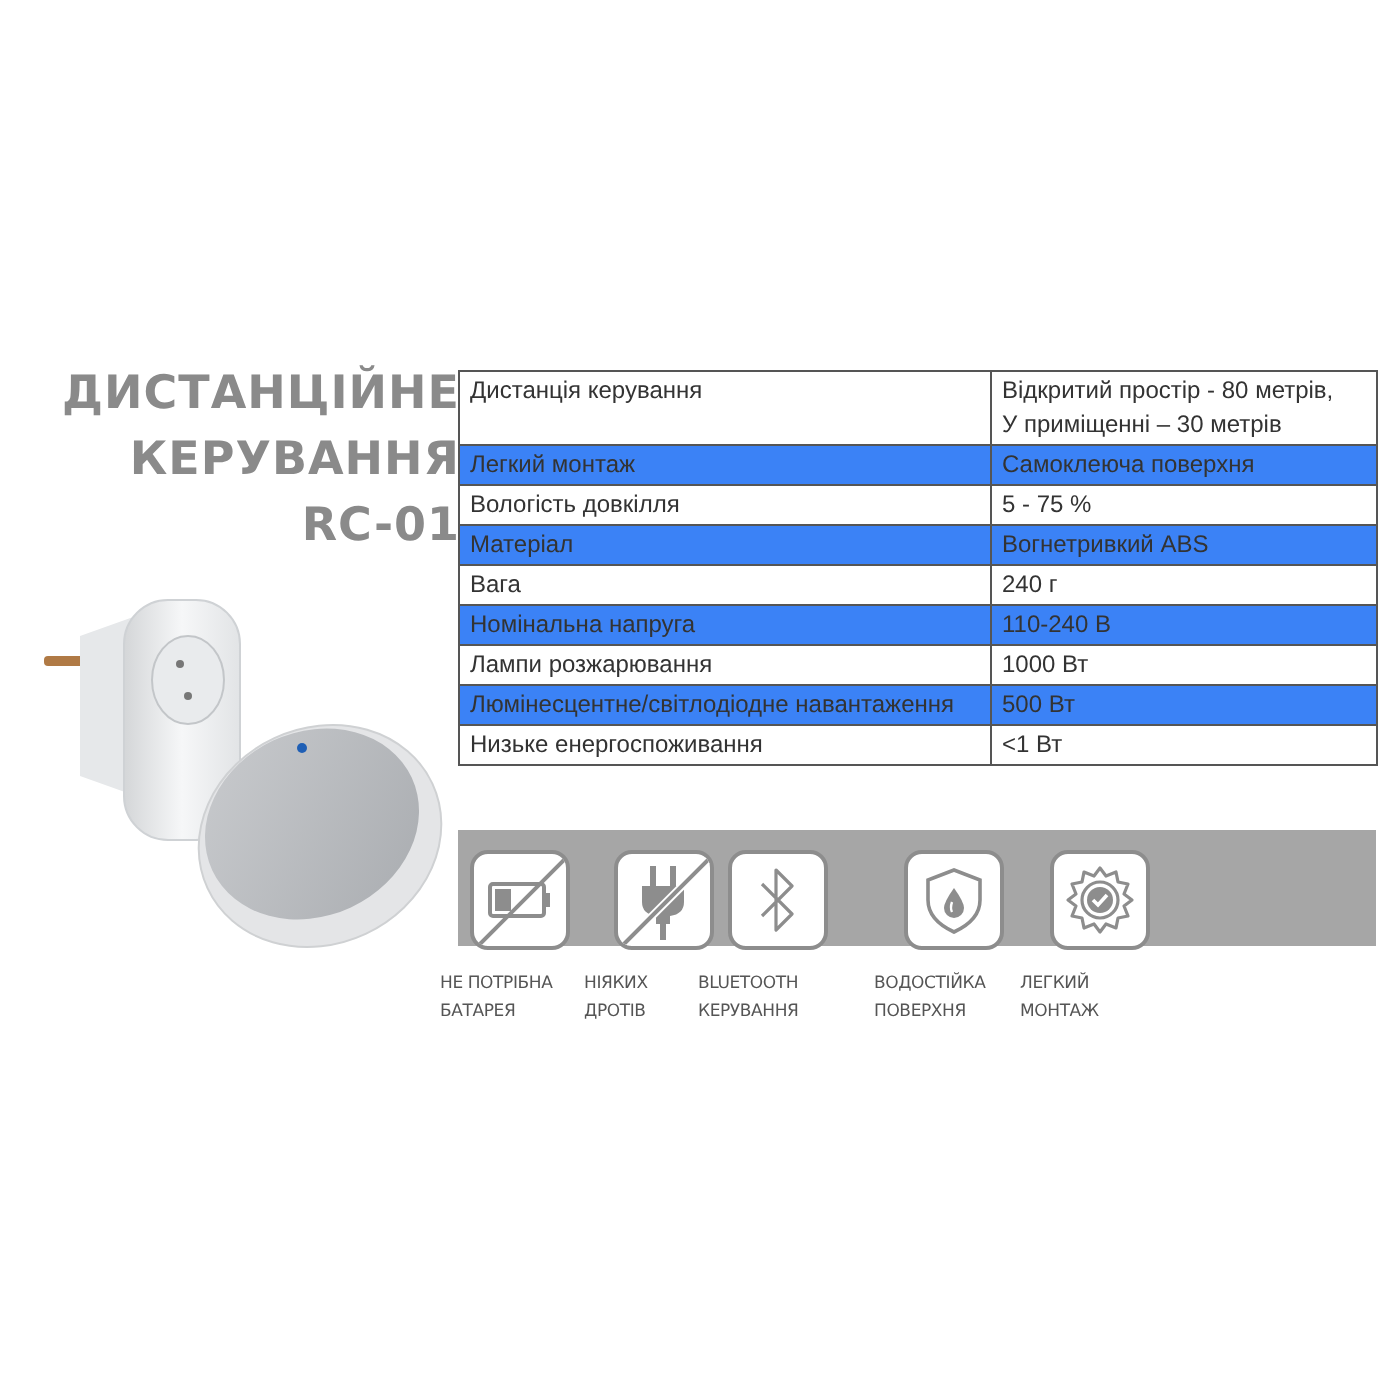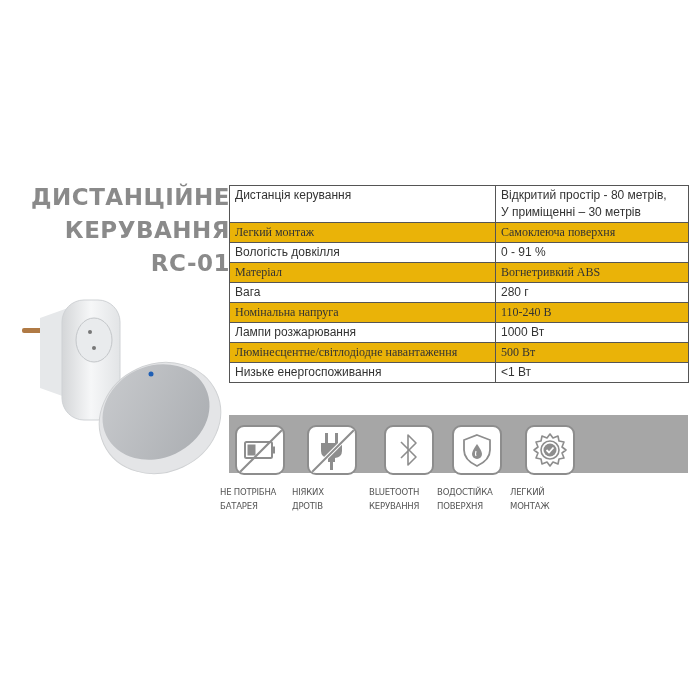--- a/index.html
+++ b/index.html
@@ -19,21 +19,21 @@
     table.specs {
       position: absolute; left: 229px; top: 185px; width: 460px;
       border-collapse: collapse; font-size: 12px; color: #333;
       font-family: "Liberation Sans", sans-serif;
     }
     table.specs td {
       border: 1px solid #555; padding: 1px 5px; height: 17px; vertical-align: top;
       line-height: 17px;
     }
     table.specs td.k { width: 255px; }
-    table.specs tr.shaded td { background: #eab308; font-family: Liberation Serif, serif; }
+    table.specs tr.shaded td { background: #3b82f6; }
     .band {
       position: absolute; left: 229px; top: 415px; width: 459px; height: 58px; background: #a6a6a6;
     }
     .features {
       position: absolute; left: 229px; top: 425px; width: 360px; height: 110px;
     }
     .feat {
       position: absolute; top: 0; width: 80px; text-align: left;
     }
     .feat .box {
@@ -93,29 +93,29 @@
           <div>Відкритий простір - 80 метрів,</div>
           <div>У приміщенні – 30 метрів</div>
         </td>
     </tr>
     <tr class="shaded">
       <td class="k">Легкий монтаж</td>
       <td>Самоклеюча поверхня</td>
     </tr>
     <tr>
       <td class="k">Вологість довкілля</td>
-      <td>0 - 91 %</td>
+      <td>5 - 75 %</td>
     </tr>
     <tr class="shaded">
       <td class="k">Матеріал</td>
       <td>Вогнетривкий ABS</td>
     </tr>
     <tr>
       <td class="k">Вага</td>
-      <td>280 г</td>
+      <td>240 г</td>
     </tr>
     <tr class="shaded">
       <td class="k">Номінальна напруга</td>
       <td>110-240 В</td>
     </tr>
     <tr>
       <td class="k">Лампи розжарювання</td>
       <td>1000 Вт</td>
     </tr>
     <tr class="shaded">
@@ -155,21 +155,21 @@
         <rect x="21" y="35" width="3" height="8" fill="#8d8d8d"></rect>
         <line x1="2" y1="46" x2="46" y2="2" stroke="#ffffff" stroke-width="4"></line>
         <line x1="2" y1="46" x2="46" y2="2" stroke="#8d8d8d" stroke-width="2"></line>
       </svg>
     </div>
     <div class="lbl">
         <div>НІЯКИХ</div>
         <div>ДРОТІВ</div>
       </div>
   </div>
-  <div class="feat" style="left:140px">
+  <div class="feat" style="left:120px">
     <div class="box">
       <svg width="46" height="46" viewBox="0 0 46 46">
         <path d="M15 15 L30 30 L22 38 V8 L30 16 L15 31" fill="none" stroke="#8d8d8d" stroke-width="1.6" stroke-linejoin="round"></path>
       </svg>
     </div>
     <div class="lbl">
         <div>BLUETOOTH</div>
         <div>КЕРУВАННЯ</div>
       </div>
   </div>

